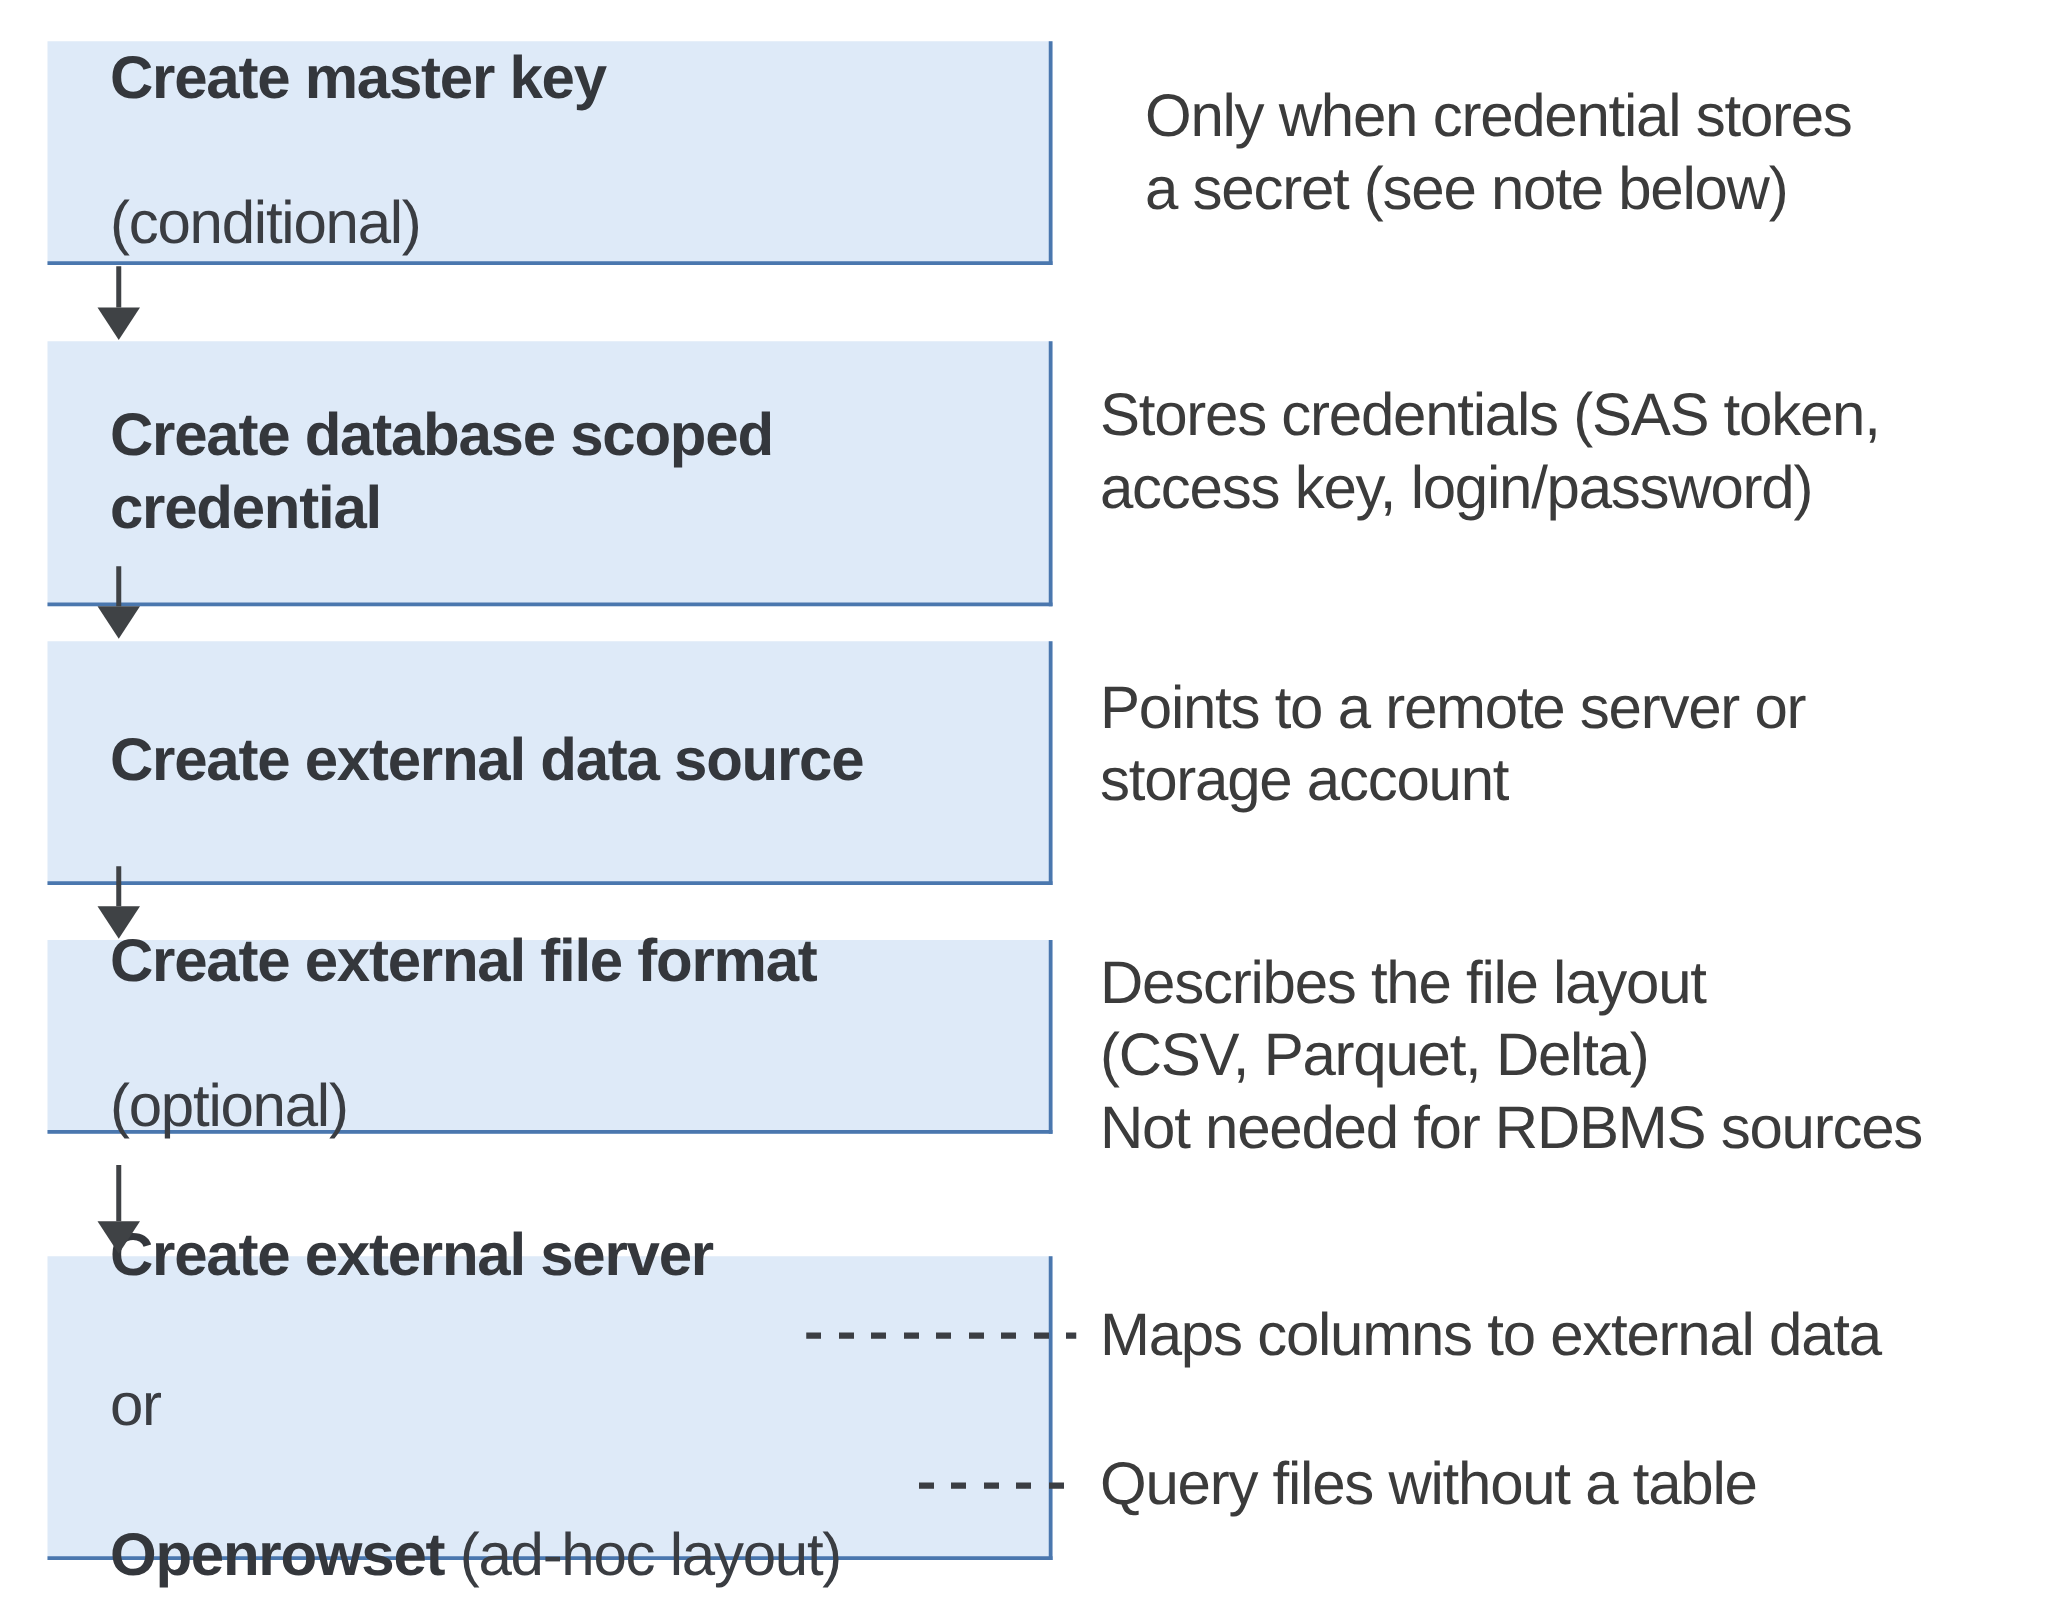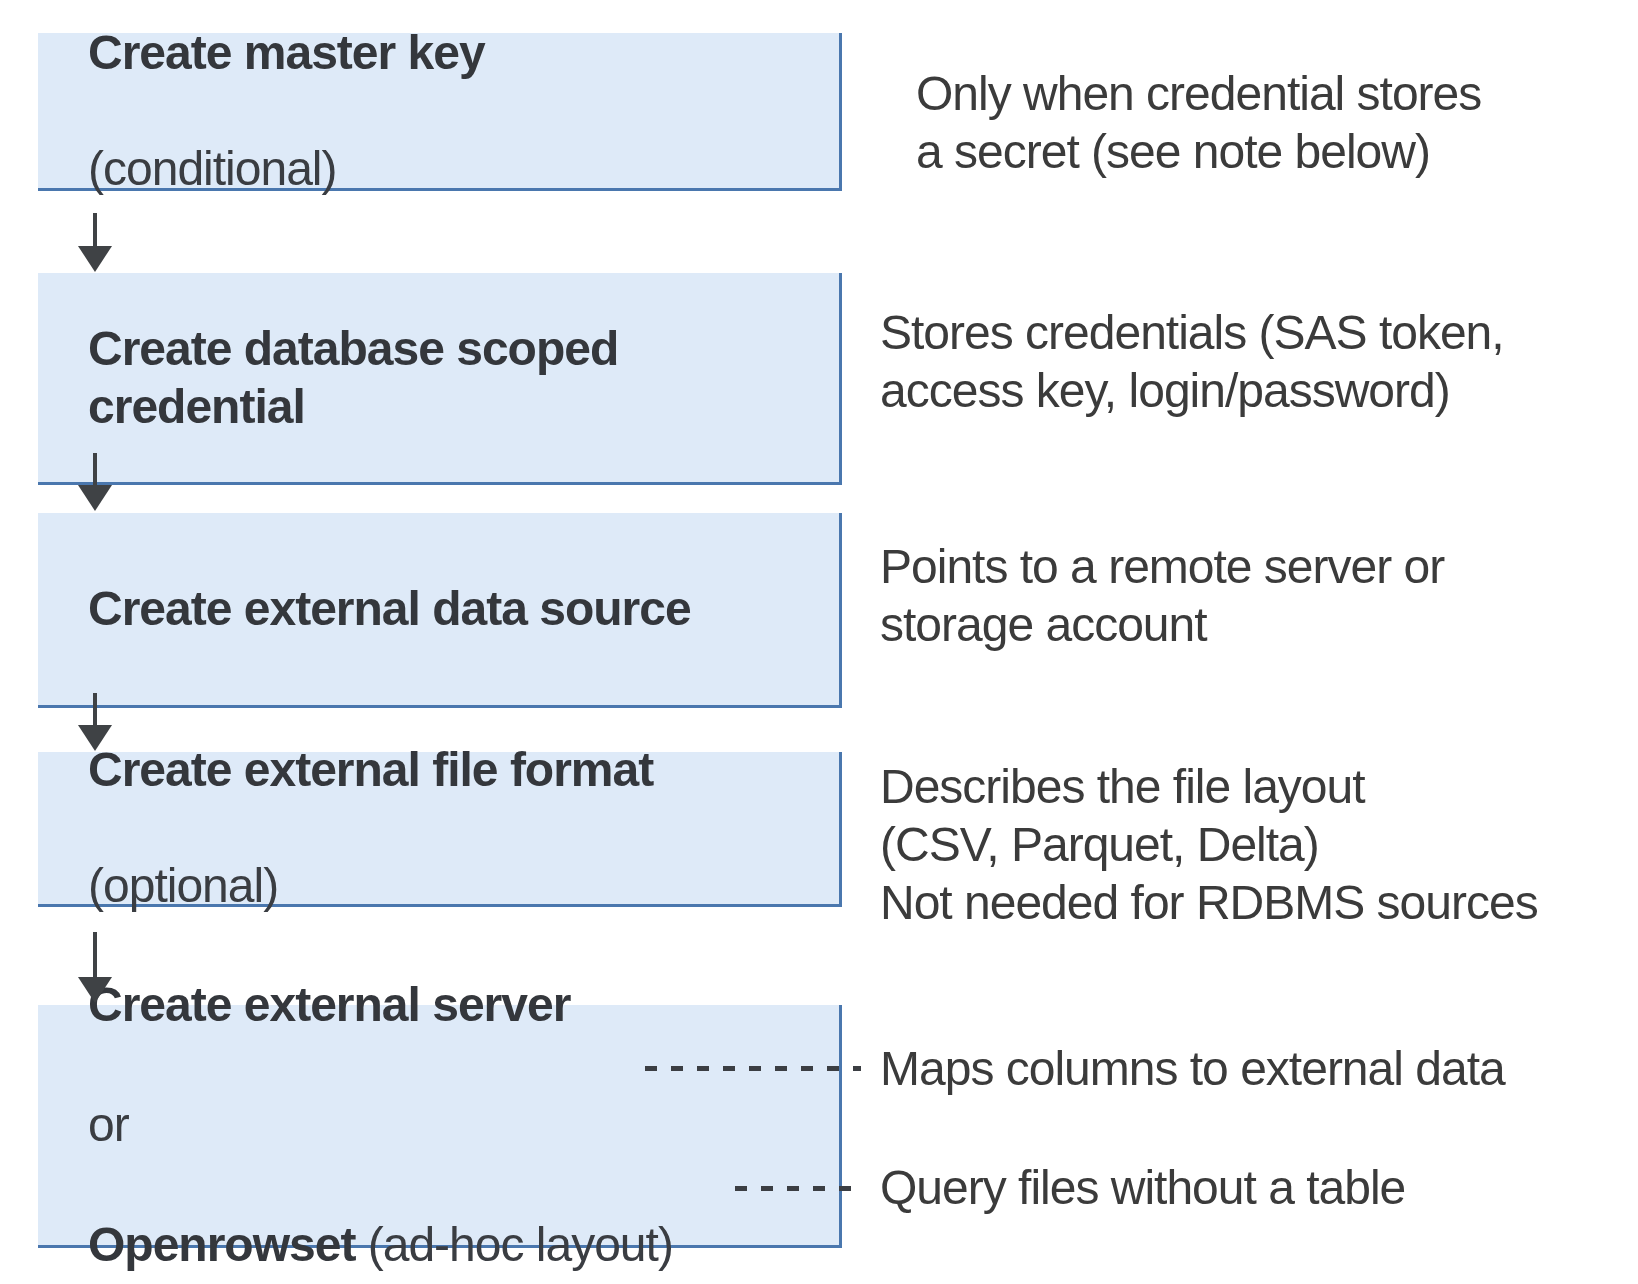--- a/index.html
+++ b/index.html
@@ -61,21 +61,21 @@
     color:#3b3b3b;
     white-space:pre-line;
     z-index:1;
   }
 </style>
 </head>
 <body>
 
 <div class="canvas">
 
-  <div class="box" style="top:33px;height:158px;">
+  <div class="box" style="top:33px;height:179px;">
     <div class="box-text">
       <span class="b">Create master key</span>
       <span class="r">(conditional)</span>
     </div>
   </div>
 
   <div class="arrow" style="top:213px;height:59px;">
     <div class="stem"></div>
     <div class="head"></div>
   </div>

